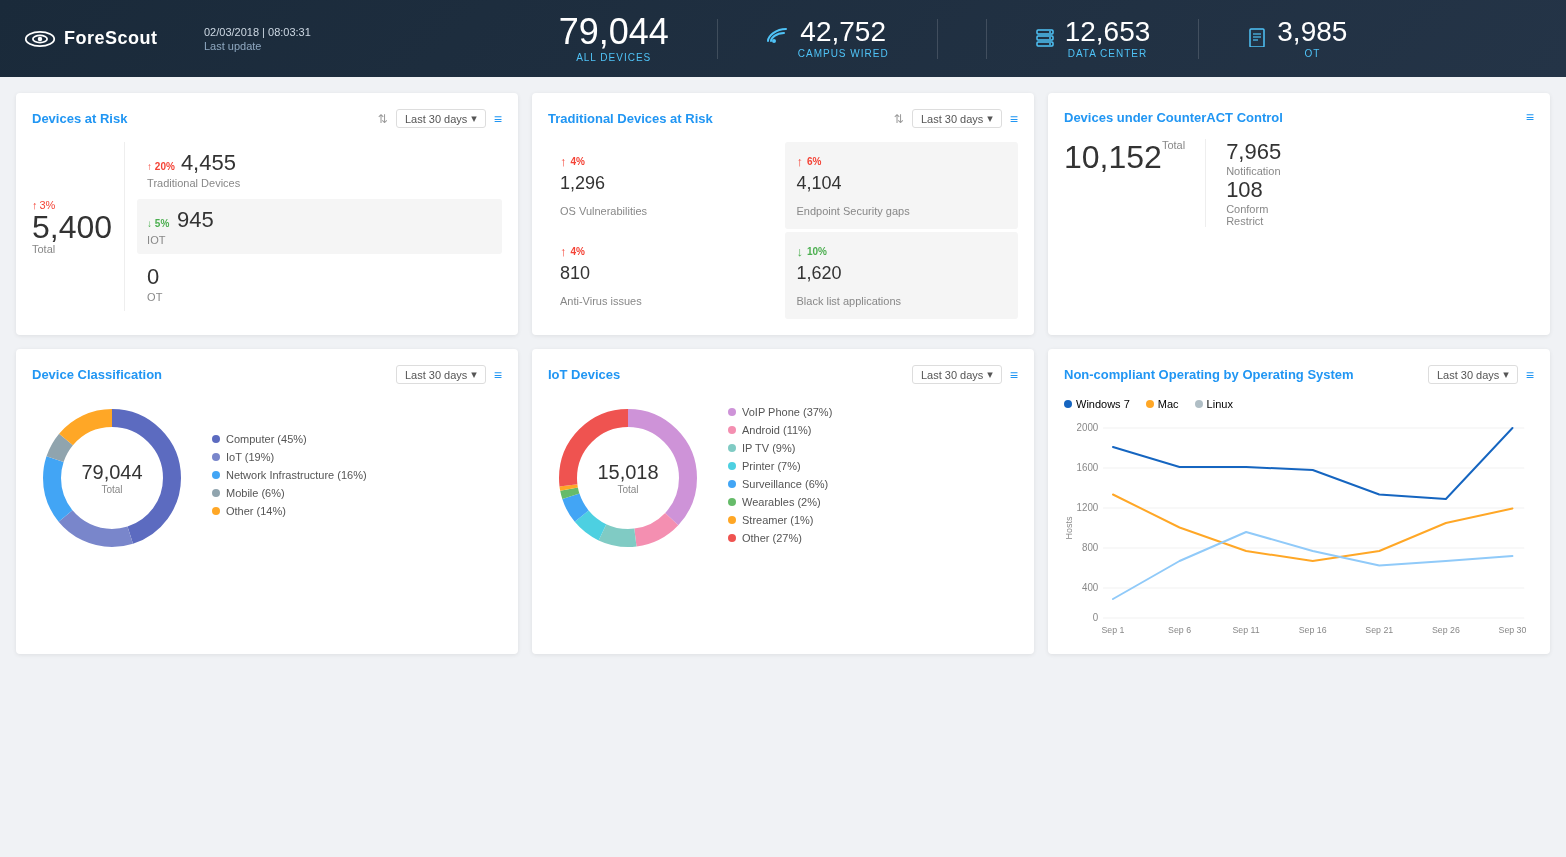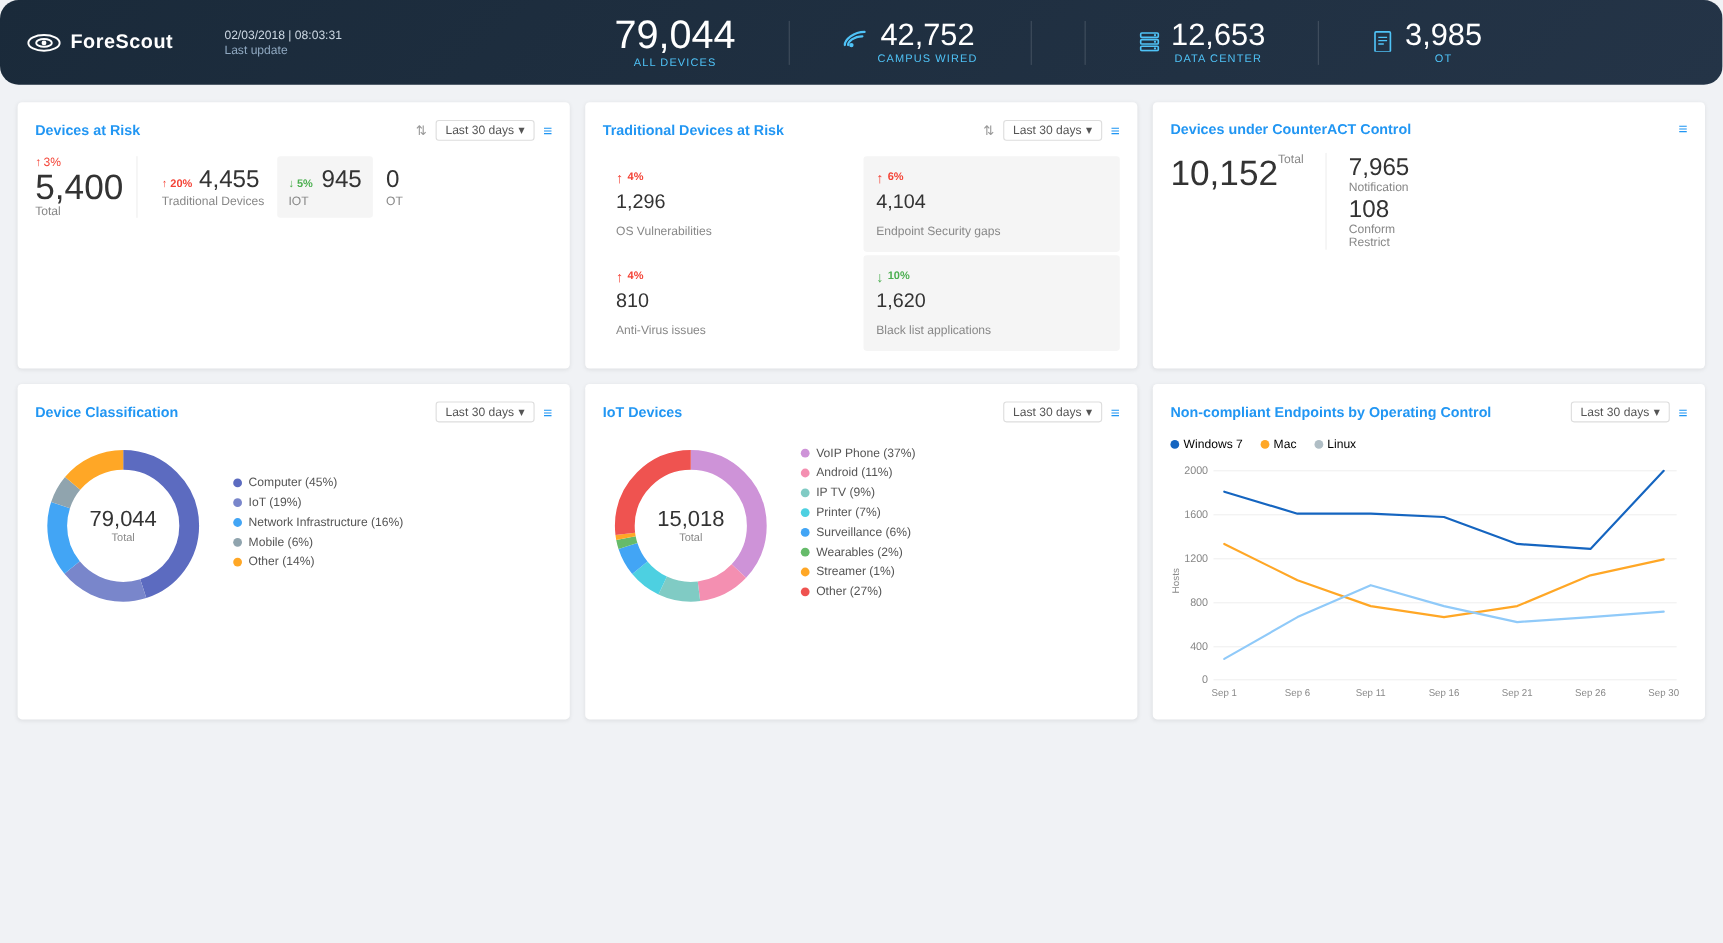--- a/index.html
+++ b/index.html
@@ -6,21 +6,20 @@
     body { font-family: 'Segoe UI', Arial, sans-serif; background: #f0f2f5; font-size: 13px; }
 
     
     .header {
       background: linear-gradient(135deg, #1a2a3a 0%, #243447 100%);
       color: white;
       padding: 14px 24px;
       display: flex;
       align-items: center;
       gap: 40px;
-      border-radius: 17px;
     }
     .logo {
       display: flex;
       align-items: center;
       gap: 8px;
       font-size: 18px;
       font-weight: 600;
       letter-spacing: 0.5px;
       min-width: 140px;
     }
@@ -145,21 +144,21 @@
       color: #333;
       line-height: 1;
     }
     .risk-total .total-label {
       font-size: 11px;
       color: #888;
     }
     .risk-items {
       flex: 1;
       display: flex;
-      flex-direction: row;
+      flex-direction: column;
       gap: 2px;
     }
     .risk-item {
       padding: 8px 10px;
       border-radius: 3px;
     }
     .risk-item.highlight { background: #f5f5f5; }
     .risk-item .item-row {
       display: flex;
       align-items: baseline;
@@ -659,21 +658,21 @@
         <div class="legend-item">
           <div class="legend-dot" style="background:#ef5350;"></div>
           <span>Other (27%)</span>
         </div>
       </div>
     </div>
   </div>
 
   <div class="card chart-card">
     <div class="card-header">
-      <span class="card-title">Non-compliant Endpoints by Operating Control</span>
+      <span class="card-title">Non-compliant Operating by Operating System</span>
       <div class="card-controls">
         <button class="dropdown-btn">
           <span>Last 30 days</span>
           <span>▾</span>
         </button>
         <span class="menu-icon">≡</span>
       </div>
     </div>
     <div class="chart-legend">
       <div class="chart-legend-item">

